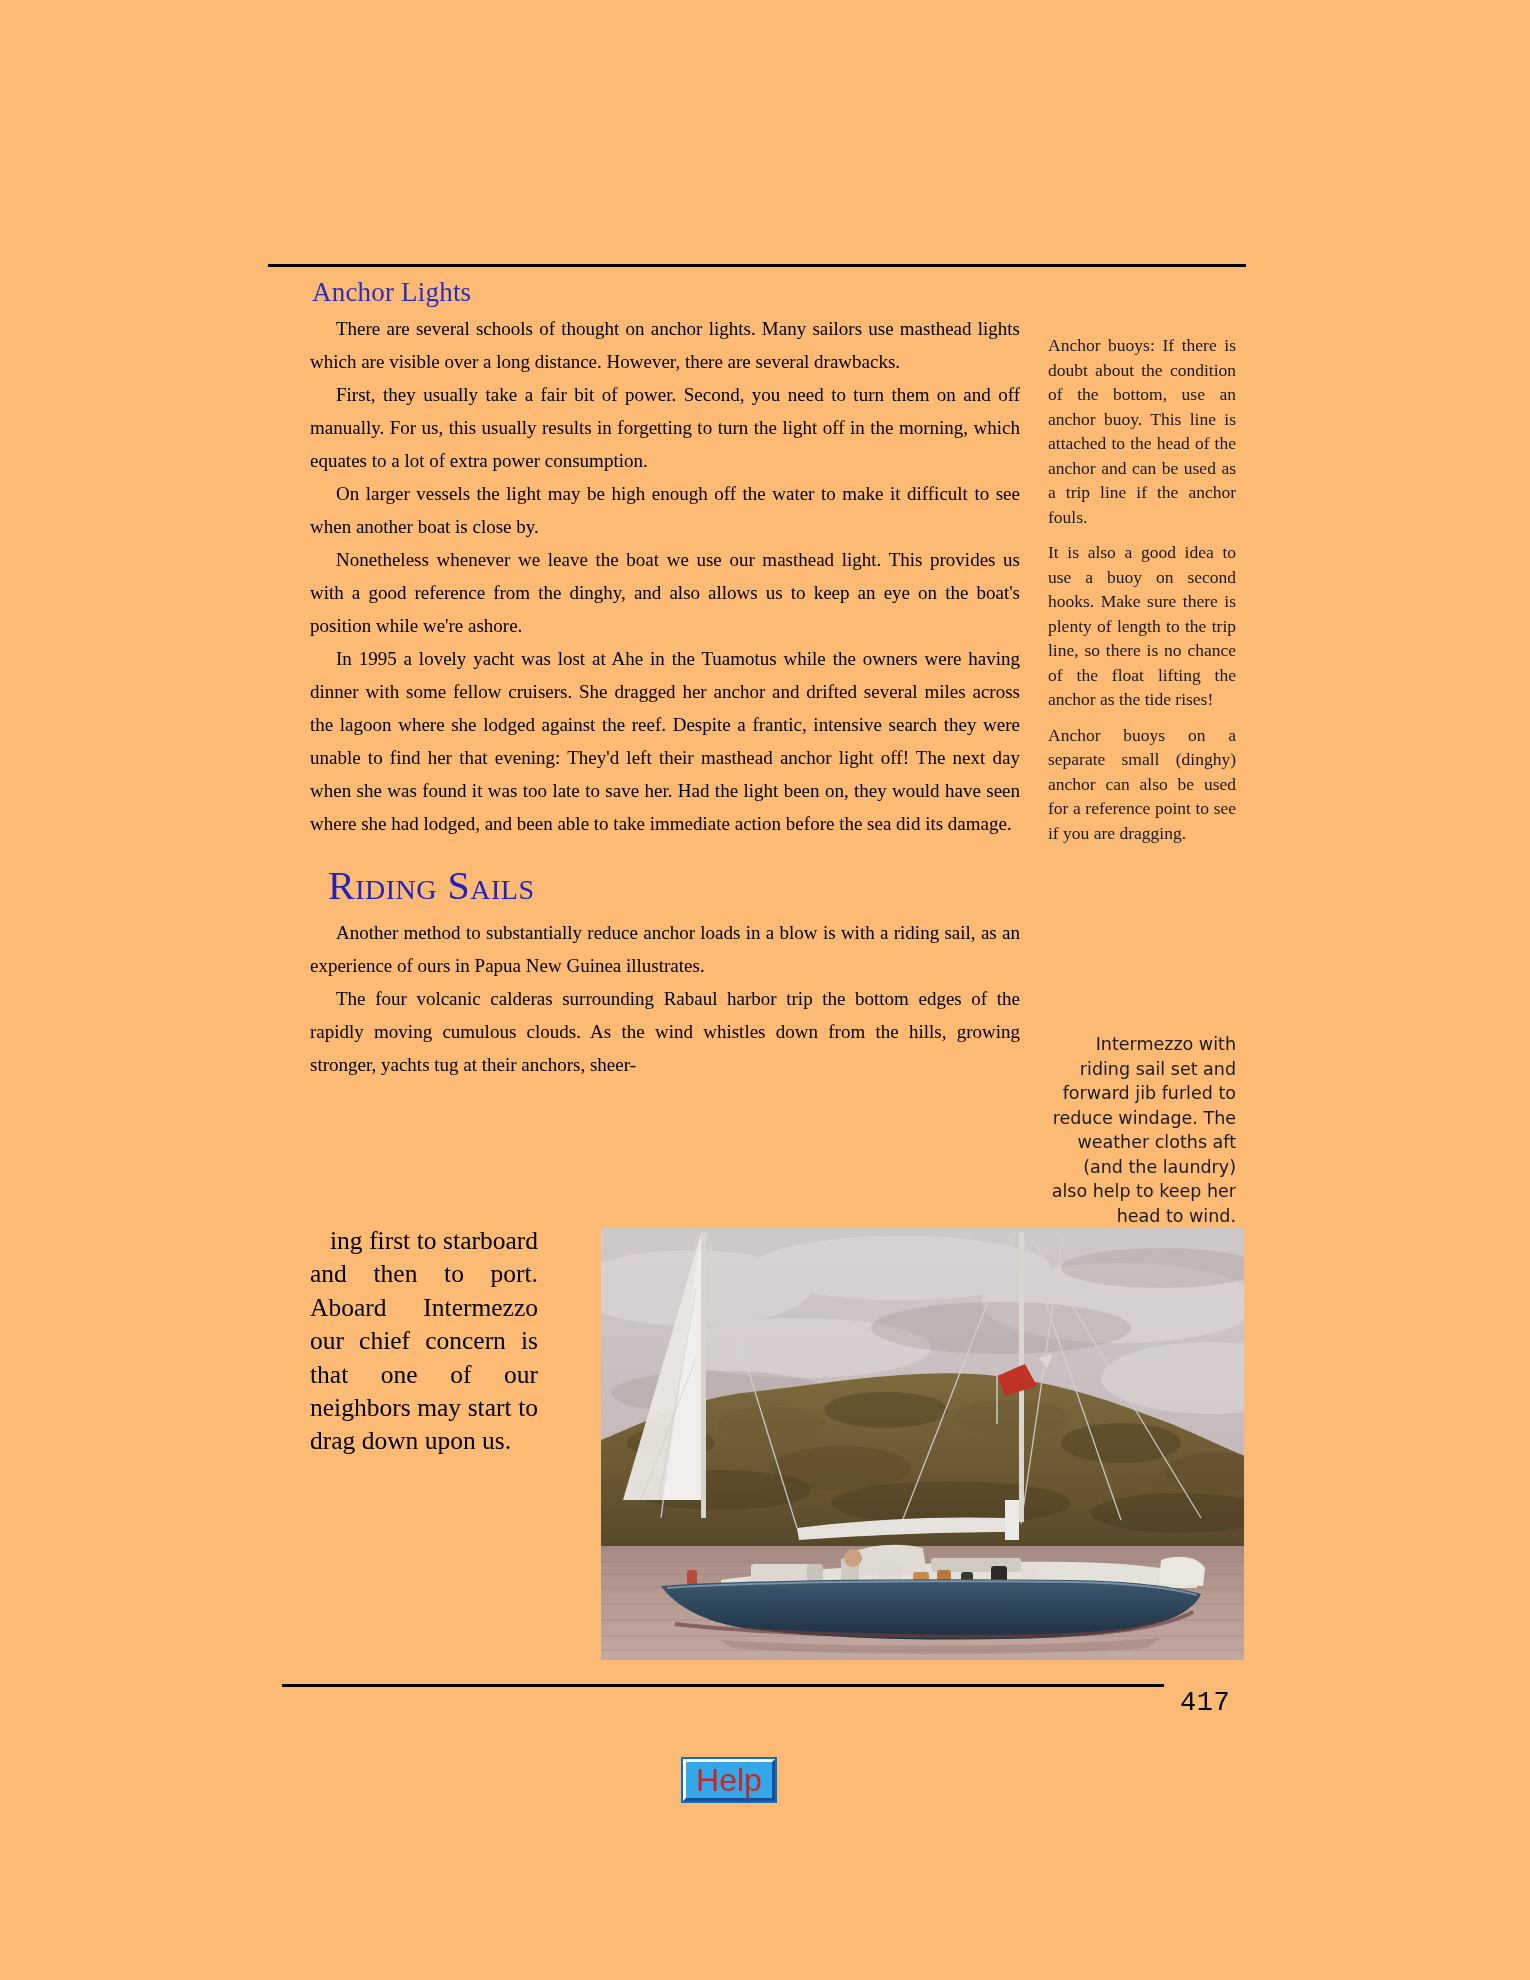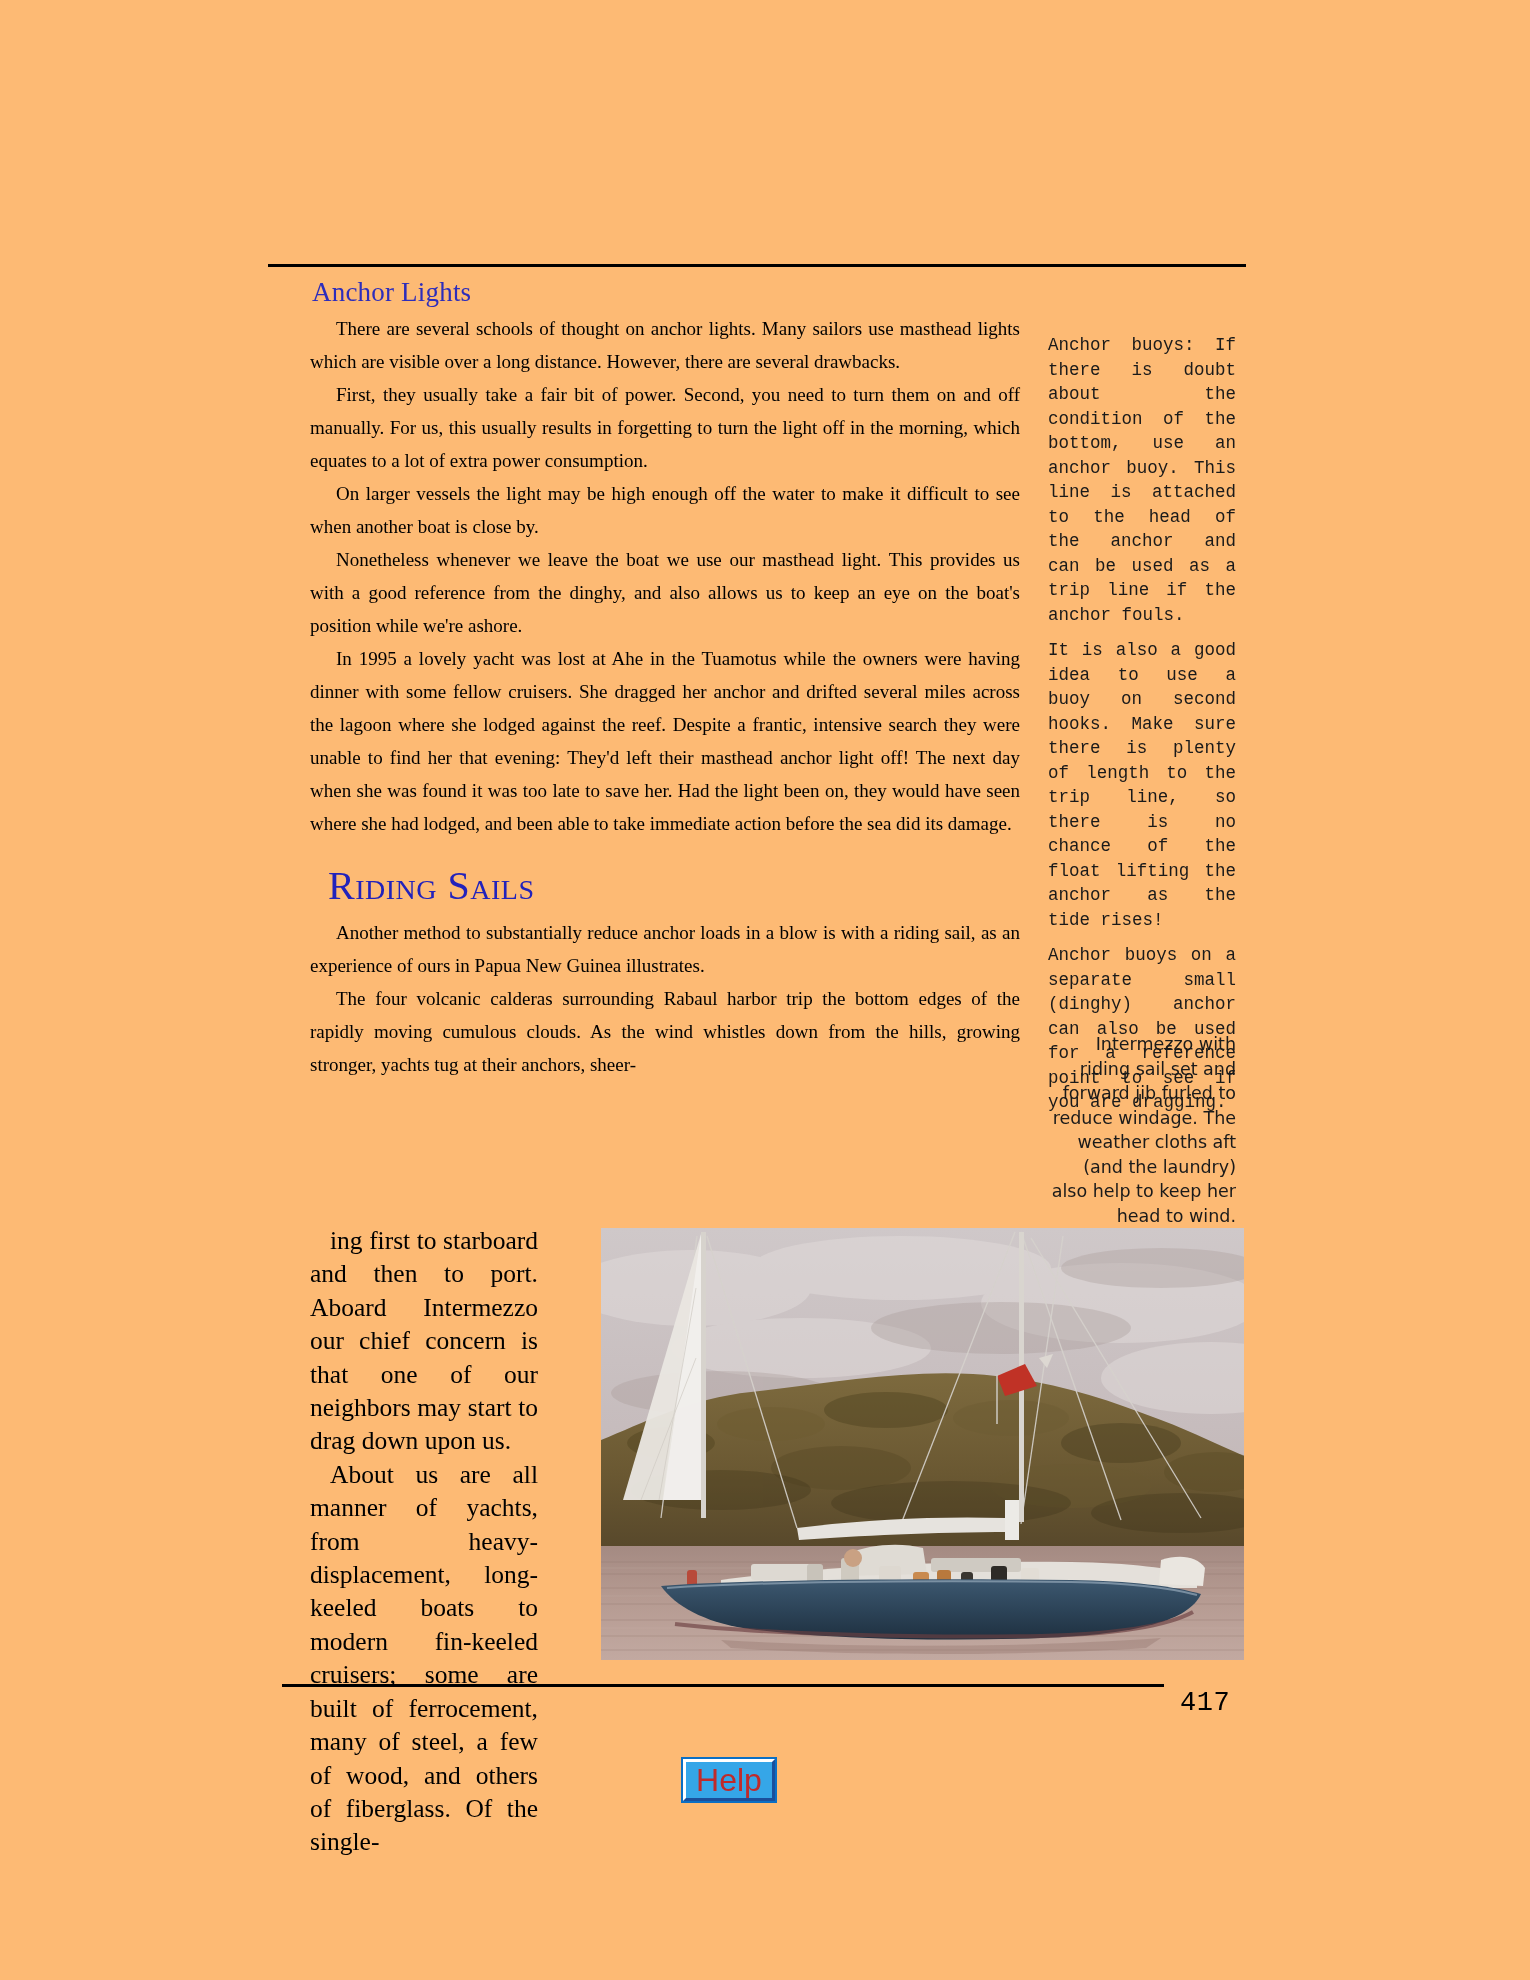--- a/index.html
+++ b/index.html
@@ -91,21 +91,21 @@
     text-align: justify;
     text-indent: 20px;
   }
 
   
   .sidebar {
     position: absolute;
     left: 1048px;
     top: 333px;
     width: 188px;
-    font-family: Liberation Mono, monospace;
+    font-family: Liberation Serif, serif;
   }
   .sidebar p {
     margin: 0 0 11px 0;
     font-size: 17.5px;
     line-height: 24.5px;
     text-align: justify;
     color: #1a1a1a;
     hyphens: auto;
     -webkit-hyphens: auto;
   }
@@ -191,21 +191,20 @@
     <p class="body">In 1995 a lovely yacht was lost at Ahe in the Tuamotus while the owners were having dinner with some fellow cruisers. She dragged her anchor and drifted several miles across the lagoon where she lodged against the reef. Despite a frantic, intensive search they were unable to find her that evening: They'd left their masthead anchor light off! The next day when she was found it was too late to save her. Had the light been on, they would have seen where she had lodged, and been able to take immediate action before the sea did its damage.</p>
 
     <h1 class="chap-head">Riding Sails</h1>
 
     <p class="body">Another method to substantially reduce anchor loads in a blow is with a riding sail, as an experience of ours in Papua New Guinea illustrates.</p>
     <p class="body">The four volcanic calderas surrounding Rabaul harbor trip the bottom edges of the rapidly moving cumulous clouds. As the wind whistles down from the hills, growing stronger, yachts tug at their anchors, sheer-</p>
   </div>
 
   <div class="narrowcol">
     <p class="body">ing first to starboard and then to port. Aboard Intermezzo our chief concern is that one of our neighbors may start to drag down upon us.</p>
-    <p class="body">About us are all manner of yachts, from heavy-displacement, long-keeled boats to modern fin-keeled cruisers; some are built of ferrocement, many of steel, a few of wood, and others of fiberglass. Of the single-</p>
   </div>
 
   <div class="sidebar">
     <p>Anchor buoys: If there is doubt about the condition of the bottom, use an anchor buoy. This line is attached to the head of the anchor and can be used as a trip line if the anchor fouls.</p>
     <p>It is also a good idea to use a buoy on second hooks. Make sure there is plenty of length to the trip line, so there is no chance of the float lifting the anchor as the tide rises!</p>
     <p>Anchor buoys on a separate small (dinghy) anchor can also be used for a reference point to see if you are dragging.</p>
   </div>
 
   <div class="sidebar-caption">
     <p>Intermezzo with riding sail set and forward jib furled to reduce windage. The weather cloths aft (and the laundry) also help to keep her head to wind.</p>

